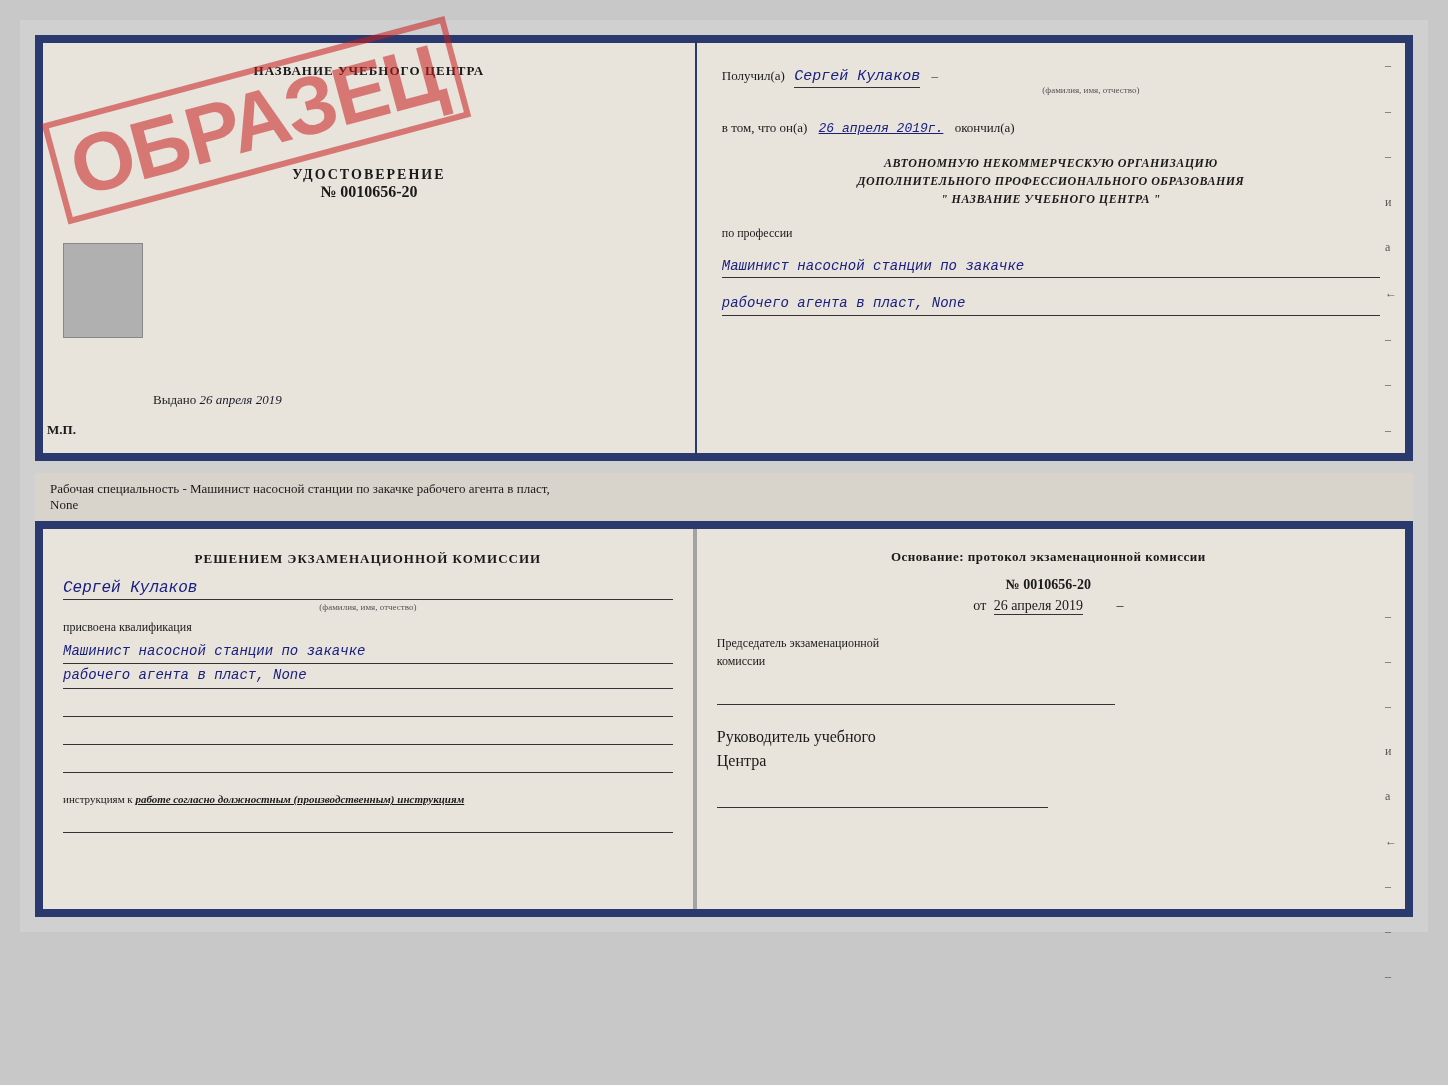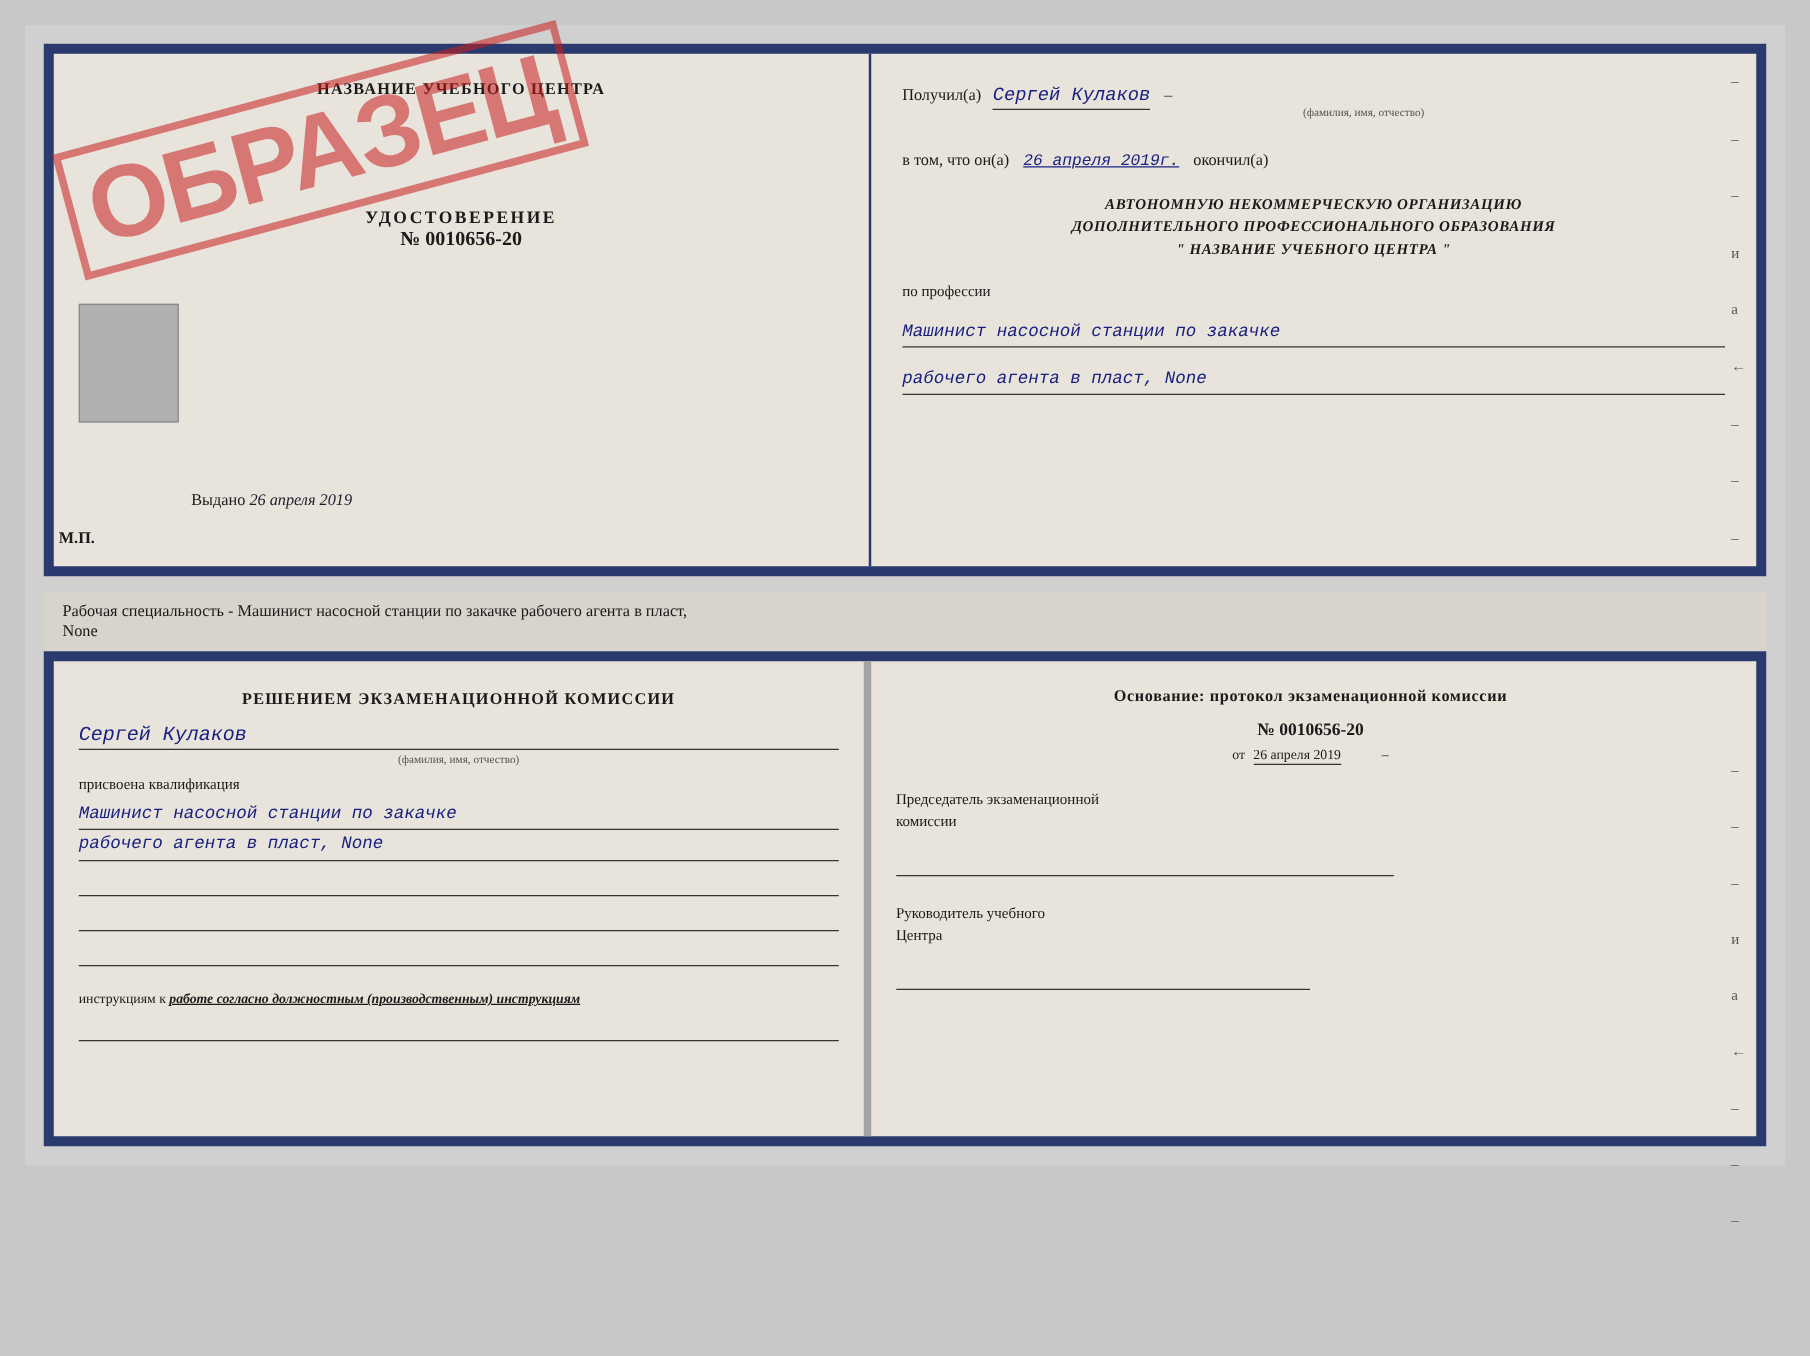--- a/index.html
+++ b/index.html
@@ -203,21 +203,21 @@
     
     .middle-info {
       padding: 8px 15px;
       font-size: 13px;
       color: #1a1a1a;
       background: #d8d4cc;
     }
 
     .bottom-left {
       width: 48%;
-      border-right: 6px solid #a3a3a3;
+      border-right: 4px solid #a3a3a3;
       padding: 20px 20px 15px 20px;
       position: relative;
     }
 
     .bottom-right {
       width: 52%;
       padding: 20px 25px 15px 25px;
       position: relative;
     }
 
@@ -291,36 +291,36 @@
 
     .protokol-number {
       font-size: 14px;
       color: #1a1a1a;
       text-align: center;
       margin-top: 12px;
       font-weight: bold;
     }
 
     .ot-date {
-      font-size: 11px;
+      font-size: 14px;
       color: #1a1a1a;
       text-align: center;
       margin-top: 5px;
     }
 
     .predsedatel-block {
       margin-top: 20px;
       font-size: 12px;
       color: #1a1a1a;
       line-height: 1.5;
     }
 
     .rukovoditel-block {
       margin-top: 20px;
-      font-size: 12px;
+      font-size: 16px;
       color: #1a1a1a;
       line-height: 1.5;
     }
 
     .bottom-right-dashes {
       position: absolute;
       right: 8px;
       top: 80px;
       display: flex;
       flex-direction: column;

